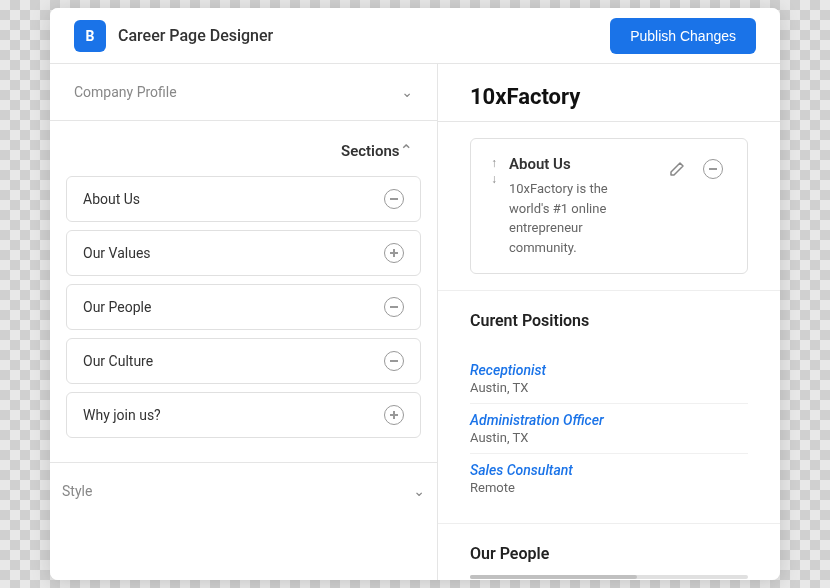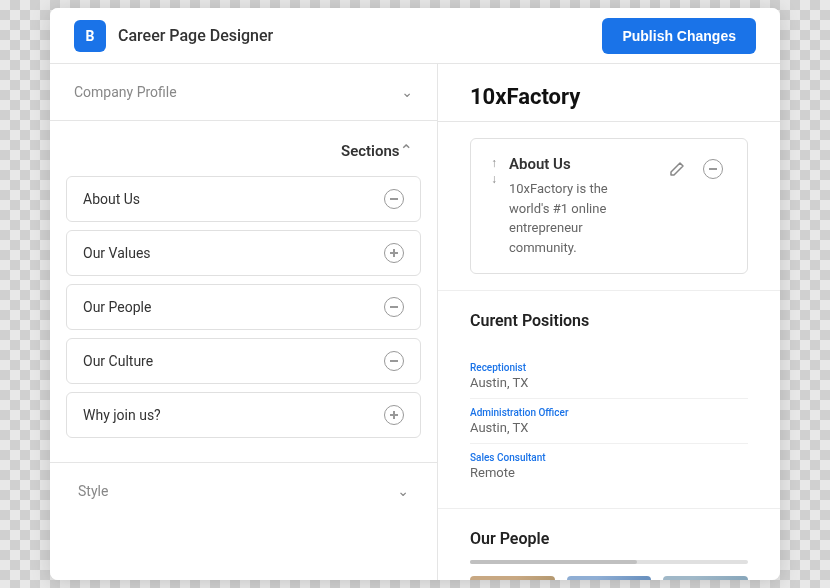--- a/index.html
+++ b/index.html
@@ -76,21 +76,21 @@
       color: #333;
     }
 
     .publish-btn {
       background: #1a73e8;
       color: white;
       border: none;
       padding: 10px 20px;
       border-radius: 6px;
       font-size: 14px;
-      font-weight: 700;
+      font-weight: 400;
       cursor: pointer;
     }
 
     .main-content {
       display: flex;
       height: calc(100% - 56px);
     }
 
     
     .sidebar {
@@ -207,21 +207,21 @@
       width: 1.5px;
       height: 8px;
       background: #999;
       position: absolute;
     }
 
     .style-section {
       display: flex;
       align-items: center;
       justify-content: space-between;
-      padding: 20px 28px;
+      padding: 20px 12px;
       margin-top: 24px;
       border-top: 1px solid #e5e5e5;
       cursor: pointer;
     }
 
     .style-label {
       font-size: 14px;
       color: #888;
     }
 
@@ -327,24 +327,25 @@
     .position-item {
       padding: 8px 0;
       border-bottom: 1px solid #f0f0f0;
     }
 
     .position-item:last-child {
       border-bottom: none;
     }
 
     .position-title {
-      font-size: 10px;
+      font-size: 14px;
       color: #1a73e8;
       font-weight: 500;
       margin-bottom: 2px;
+      font-style: italic;
     }
 
     .position-location {
       font-size: 13px;
       color: #666;
     }
 
     
     .our-people-section {
       padding: 20px 32px;

